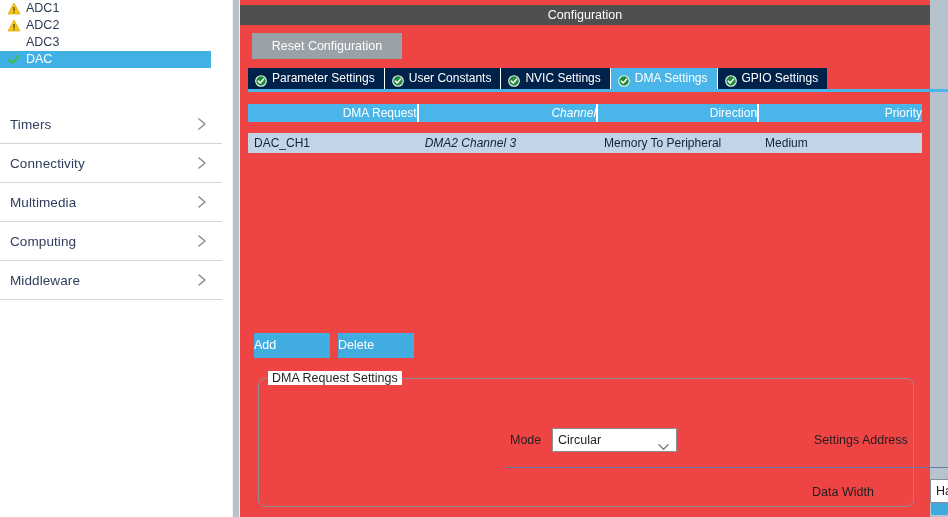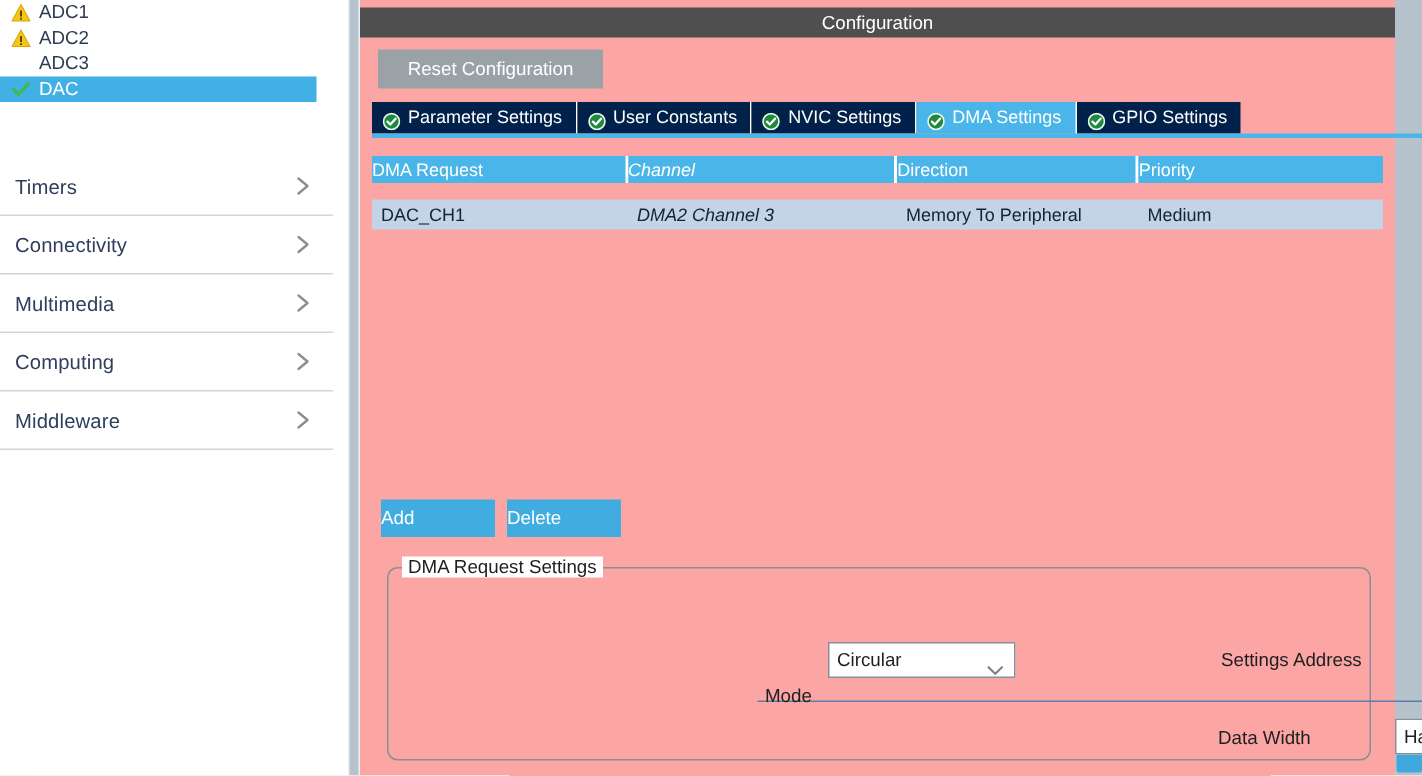--- a/index.html
+++ b/index.html
@@ -99,21 +99,21 @@
     width: 17px; height: 13px;
     background: #3fa9dd;
     border-radius: 2px;
   }
 
   
   #panel {
     position: absolute;
     left: 240px; top: 0;
     width: 690px; height: 517px;
-    background: #fca5a5;
+    background: #ef4444;
   }
   #title-bar {
     position: absolute;
     left: 0; top: 5px;
     width: 690px; height: 20px;
     background: #4f4f4f;
     color: #ffffff;
     font-size: 12.5px;
     text-align: center;
     line-height: 20px;
@@ -175,21 +175,21 @@
   .tbl-header {
     display: flex;
     height: 18px;
     margin-top: 8px;
   }
   .th {
     background: #49b5e8;
     color: #ffffff;
     font-size: 12px;
     line-height: 18px;
-    text-align: left;
+    text-align: right;
     border-right: 2px solid #ffffff;
   }
   .th:last-child { border-right: none; }
   .tbl-row {
     display: flex;
     height: 20px;
     margin-top: 11px;
     background: #c3d4e6;
   }
   .tbl-row .td {
@@ -246,21 +246,20 @@
     text-align: center;
     width: 110px;
   }
   #head-peripheral { left: 686px; }
 
   #mode-label {
     position: absolute;
     left: 270px; top: 433px;
     font-size: 12.5px;
     color: #1f1f1f;
-    margin-top: 24px;
   }
   .combo {
     position: absolute;
     background: #ffffff;
     border: 1px solid #8a8f96;
     height: 24px;
     font-size: 12.5px;
     color: #1f1f1f;
     line-height: 22px;
     padding-left: 5px;

